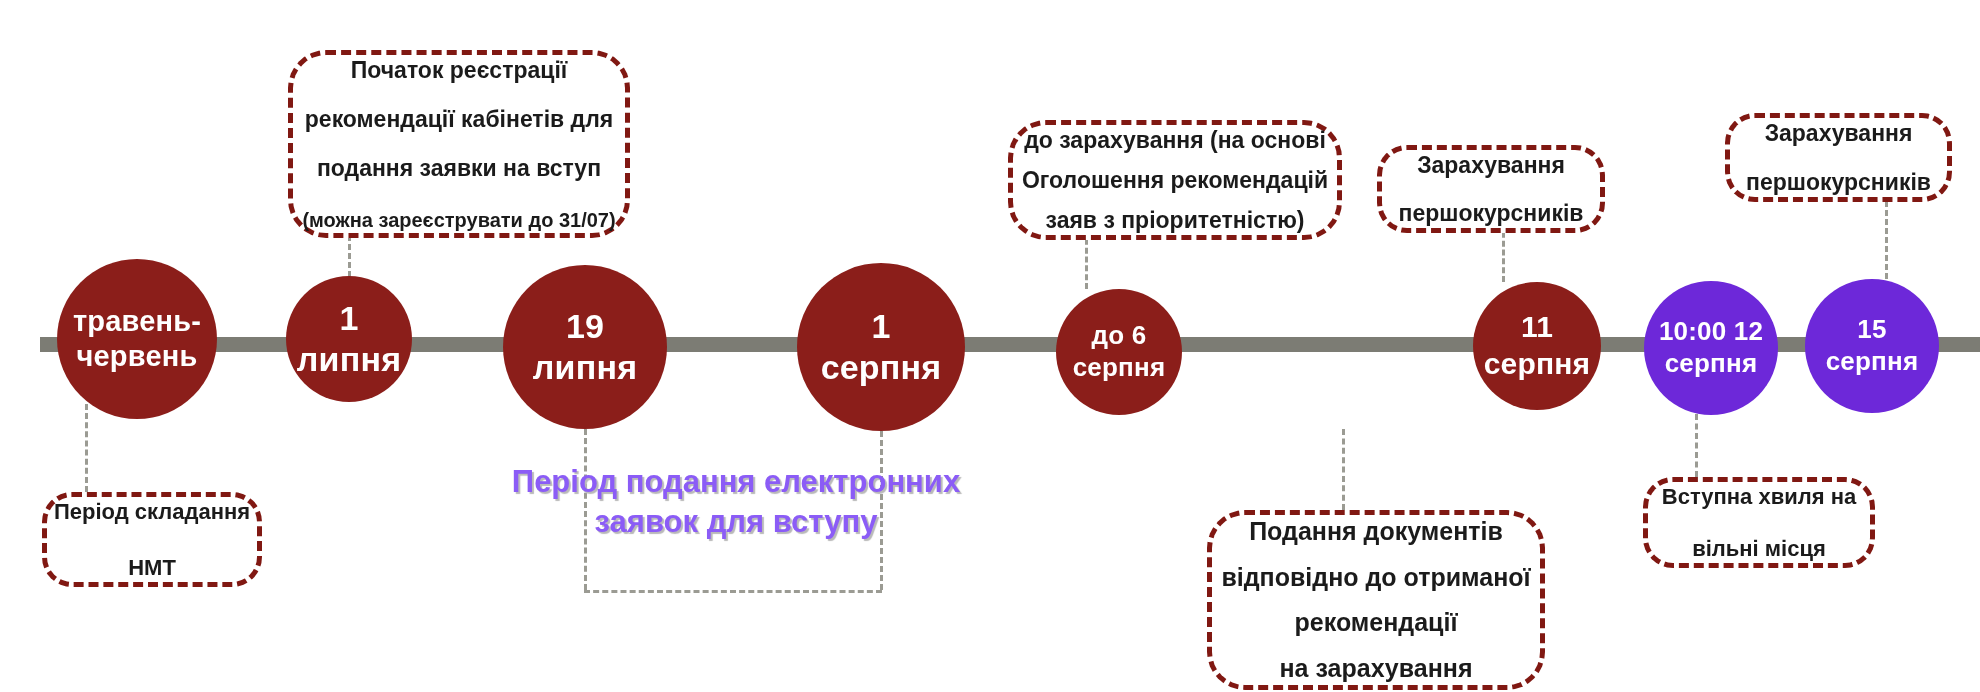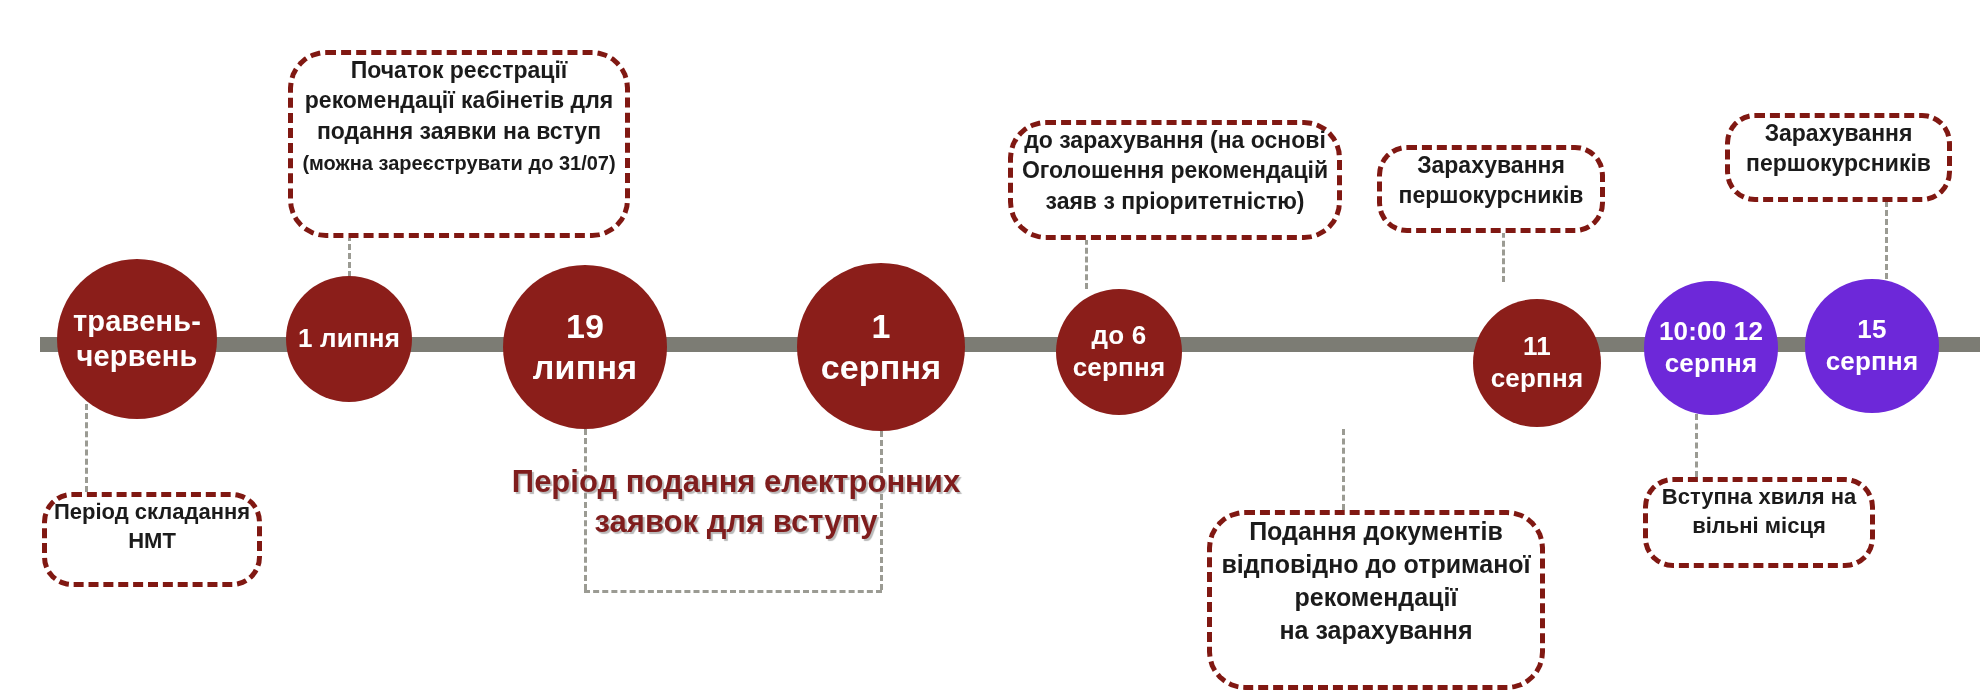--- a/index.html
+++ b/index.html
@@ -18,48 +18,48 @@
   
   .node{
     position:absolute;border-radius:50%;
     display:flex;flex-direction:column;align-items:center;justify-content:center;
     color:#ffffff;font-weight:700;text-align:center;z-index:3;
     line-height:1.22;letter-spacing:.2px;
   }
   .node.red{background:#8B1E1A;}
   .node.gray{background:#6d28d9;}
   #node-1{left:57px;top:259px;width:160px;height:160px;font-size:29px;}
-  #node-2{left:286px;top:276px;width:126px;height:126px;font-size:26px;}
+  #node-2{left:286px;top:276px;width:126px;height:126px;font-size:34px;}
   #node-3{left:503px;top:265px;width:164px;height:164px;font-size:34px;}
   #node-4{left:797px;top:263px;width:168px;height:168px;font-size:34px;}
   #node-5{left:1056px;top:289px;width:126px;height:126px;font-size:26px;}
   #node-6{left:1256px;top:255px;width:174px;height:174px;font-size:33px;}
-  #node-7{left:1473px;top:299px;width:128px;height:128px;font-size:26px;}
+  #node-7{left:1473px;top:282px;width:128px;height:128px;font-size:30px;}
   #node-8{left:1644px;top:281px;width:134px;height:134px;font-size:26px;}
   #node-9{left:1805px;top:279px;width:134px;height:134px;font-size:26px;}
   
   .callout{
     position:absolute;border:5px dashed #801812;border-radius:38px;
     background:#ffffff;color:#1b1b1b;text-align:center;font-weight:700;
-    display:flex;flex-direction:column;align-items:center;justify-content:flex-start;
+    display:flex;flex-direction:column;align-items:center;justify-content:space-between;
     z-index:4;line-height:1.32;
   }
   .callout span{white-space:nowrap;}
   #callout-registration{left:288px;top:50px;width:332px;height:178px;font-size:23px;}
   #callout-registration .note{font-size:20px;font-weight:600;margin-top:4px;}
   #callout-recommend{left:1008px;top:120px;width:324px;height:110px;font-size:23px;}
   #callout-enroll-1{left:1377px;top:145px;width:218px;height:78px;font-size:23px;border-radius:30px;}
   #callout-enroll-2{left:1725px;top:113px;width:217px;height:79px;font-size:23px;border-radius:30px;}
   #callout-nmt{left:42px;top:492px;width:210px;height:85px;font-size:22px;border-radius:30px;}
   #callout-docs{left:1207px;top:510px;width:328px;height:170px;font-size:25px;}
   #callout-free{left:1643px;top:477px;width:222px;height:81px;font-size:22px;border-radius:30px;}
   
   .period-title{
     position:absolute;left:500px;top:462px;width:472px;
-    text-align:center;color:#7f1d1d;font-weight:800;font-size:31px;line-height:1.28;
+    text-align:center;color:#8b5cf6;font-weight:800;font-size:31px;line-height:1.28;
     text-shadow:2px 2px 1px #b9b9b9;z-index:5;
   }
   .period-title span{display:block;white-space:nowrap;}
   
   .conn-v{position:absolute;width:0;border-left:3px dashed #9B9B93;z-index:2;}
   .conn-h{position:absolute;height:0;border-top:3px dashed #9B9B93;z-index:2;}
   #conn-nmt{left:85px;top:404px;height:88px;}
   #conn-reg{left:348px;top:226px;height:51px;}
   #conn-period-l{left:584px;top:429px;height:161px;}
   #conn-period-r{left:880px;top:431px;height:159px;}

